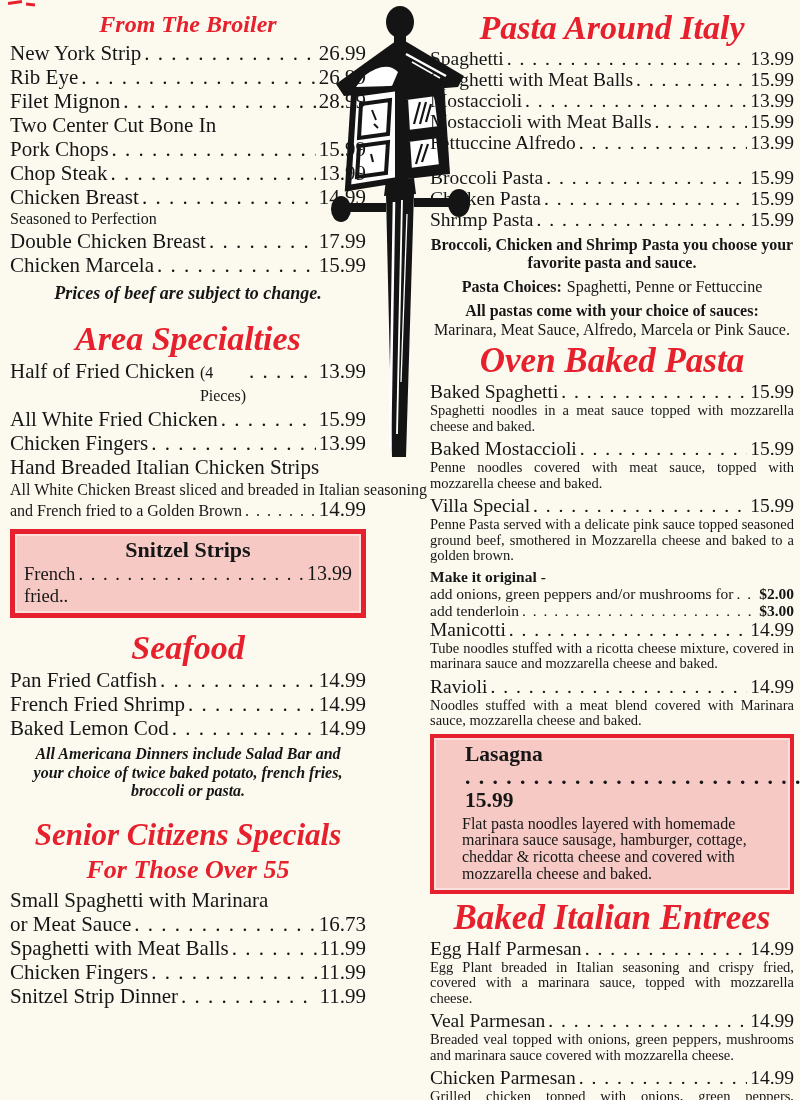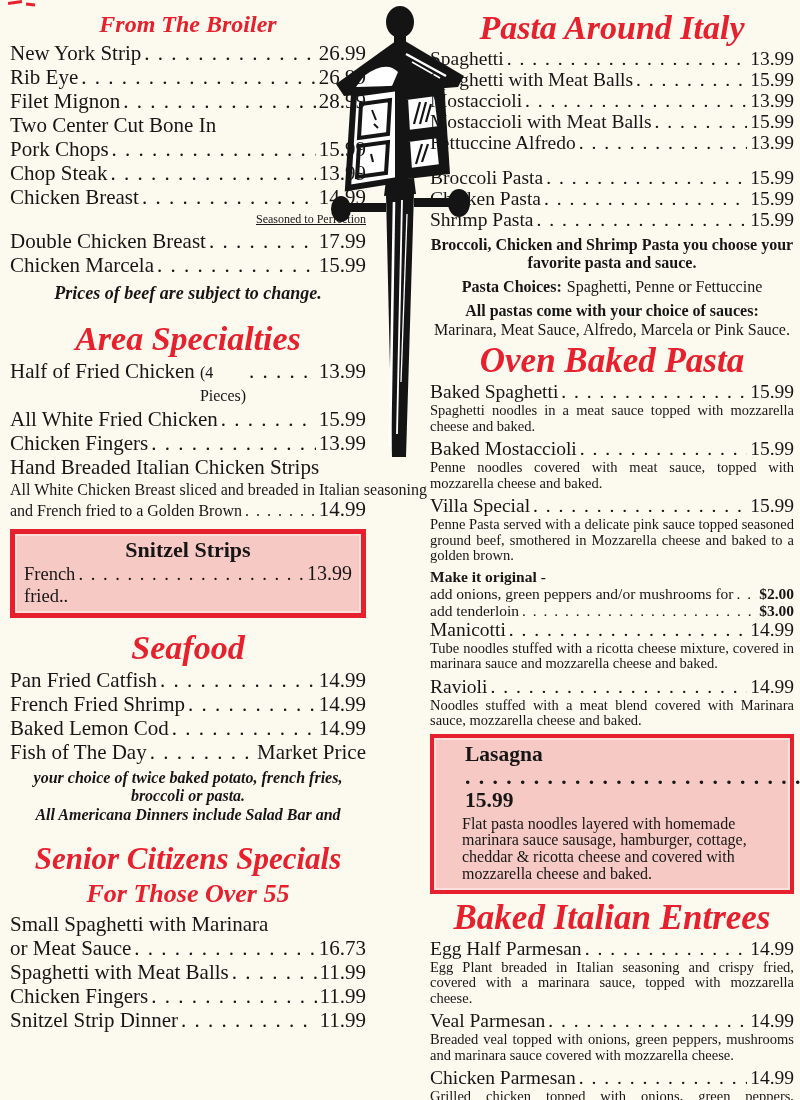--- a/index.html
+++ b/index.html
@@ -36,21 +36,21 @@
   .item-suffix { font-size:16px; margin-left:5px; }
   .dots { flex:1 1 auto; overflow:hidden; white-space:nowrap; margin:0 3px; min-width:10px; }
   .dots::after {
     content:". . . . . . . . . . . . . . . . . . . . . . . . . . . . . . . . . . . . . . . . . . . . . . . . . . . . . . . . . . . . . . . . . . . .";
     letter-spacing:1.5px;
   }
   .item-price { white-space:nowrap; }
   .item-price.big { font-size:21px; }
   .item-price.boldp { font-weight:700; }
 
-  .center-note { text-align:right; font-size:12px; line-height:18px; margin:0 0 2px;text-decoration:underline; }
+  .center-note { text-align:left; font-size:16px; line-height:18px; margin:0 0 2px; }
   .desc { font-size:14.5px; line-height:15.5px; text-align:justify; margin:1px 0 4px; }
   .footnote { font-weight:700; font-style:italic; text-align:center; margin:5px 0 0; }
   .section-ala .footnote { font-size:18px; margin-top:6px; }
   .section-seafood .footnote { font-size:16px; line-height:18px; margin:1px 0 0; }
   .section-seafood .footnote:first-of-type { margin-top:5px; }
 
   .note-line { text-align:center; font-size:16px; line-height:18px; margin:6px 0 0; }
   .note-line.bold { font-weight:700; }
   .note-line.tight { margin-top:1px; }
   .note-lead { font-weight:700; padding-right:5px; }
@@ -211,27 +211,22 @@
         <div class="menu-row">
           <span class="item-name">French Fried Shrimp</span>
           <span class="dots"></span>
           <span class="item-price">14.99</span>
         </div>
         <div class="menu-row">
           <span class="item-name">Baked Lemon Cod</span>
           <span class="dots"></span>
           <span class="item-price">14.99</span>
         </div>
-        <div class="menu-row">
-          <span class="item-name">Fish of The Day</span>
-          <span class="dots"></span>
-          <span class="item-price">Market Price</span>
-        </div>
+        <p class="footnote">All Americana Dinners include Salad Bar and</p>
         <p class="footnote">your choice of twice baked potato, french fries, broccoli or pasta.</p>
-        <p class="footnote">All Americana Dinners include Salad Bar and</p>
       </div>
       <div class="section section-senior">
         <h2 class="script">Senior Citizens Specials</h2>
         <h3 class="script-sub">For Those Over 55</h3>
         <div class="menu-row">
           <span class="item-name">Small Spaghetti with Marinara</span>
         </div>
         <div class="menu-row">
           <span class="item-name">or Meat Sauce</span>
           <span class="dots"></span>

